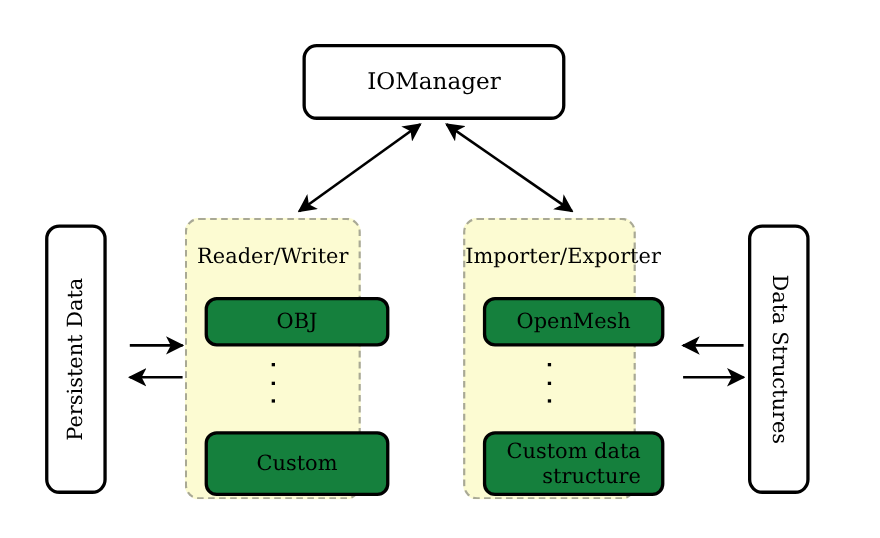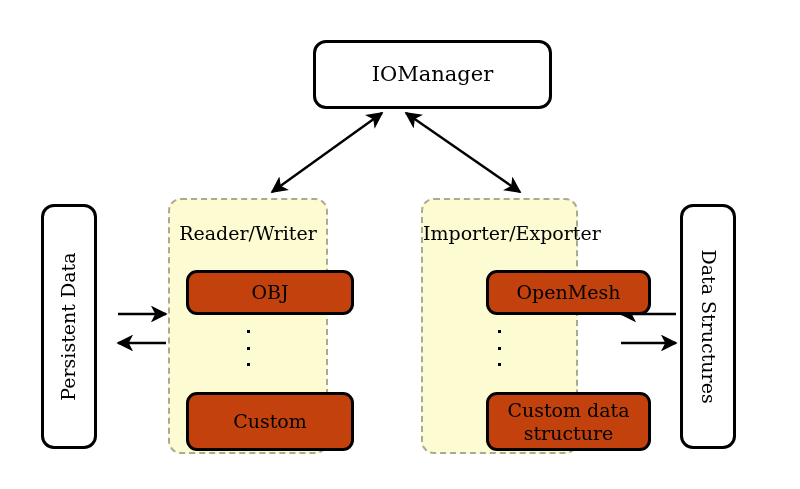--- a/index.html
+++ b/index.html
@@ -49,21 +49,20 @@
   }
 
   
   #io-manager {
     left: 275px;
     top: 40px;
     width: 239px;
     height: 69px;
     font-size: 21px;
     border-radius: 13px;
-    margin-left: 38px;
   }
 
   
   .side-node {
     width: 56px;
     height: 245px;
     top: 204px;
     border-radius: 13px;
   }
   #persistent-data { left: 41px; }
@@ -102,30 +101,30 @@
     font-size: 19px;
     white-space: nowrap;
   }
 
   
   .item-node {
     position: absolute;
     box-sizing: border-box;
     border: 3px solid #000000;
     border-radius: 11px;
-    background: #c2410c;
+    background: #15803d;
     display: flex;
     align-items: center;
     justify-content: center;
-    text-align: center;
+    text-align: right;
     font-size: 19px;
     line-height: 1.2;
   }
   #group-reader-writer .item-node { left: 16px; width: 168px; }
-  #group-importer-exporter .item-node { left: 16px; width: 165px; margin-left: 47px; }
+  #group-importer-exporter .item-node { left: 16px; width: 165px; }
 
   .item-top { top: 70px; height: 45px; }
   .item-bottom { top: 192px; height: 59px; }
 
   
   .vdots {
     position: absolute;
     left: 0;
     right: 0;
     top: 130px;

